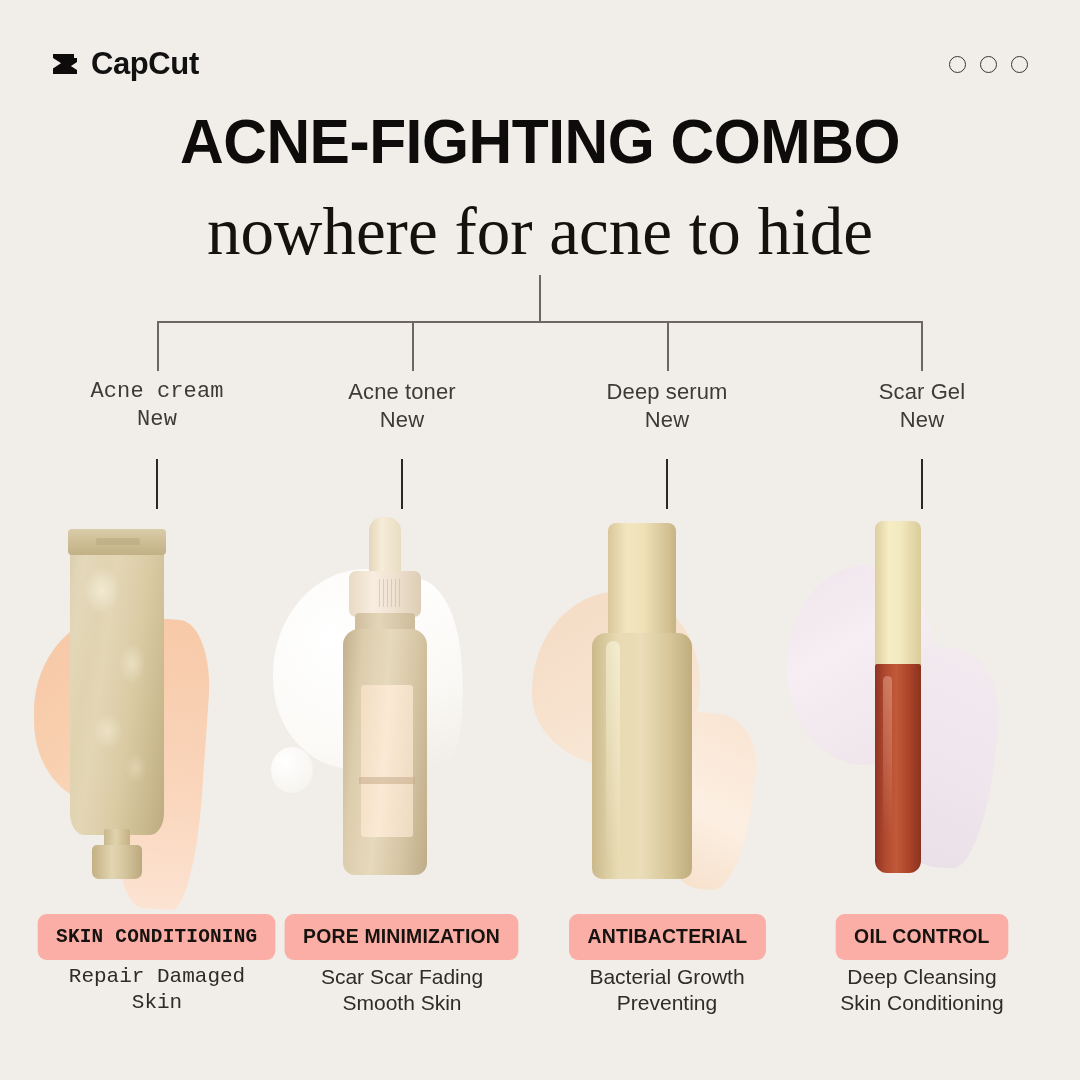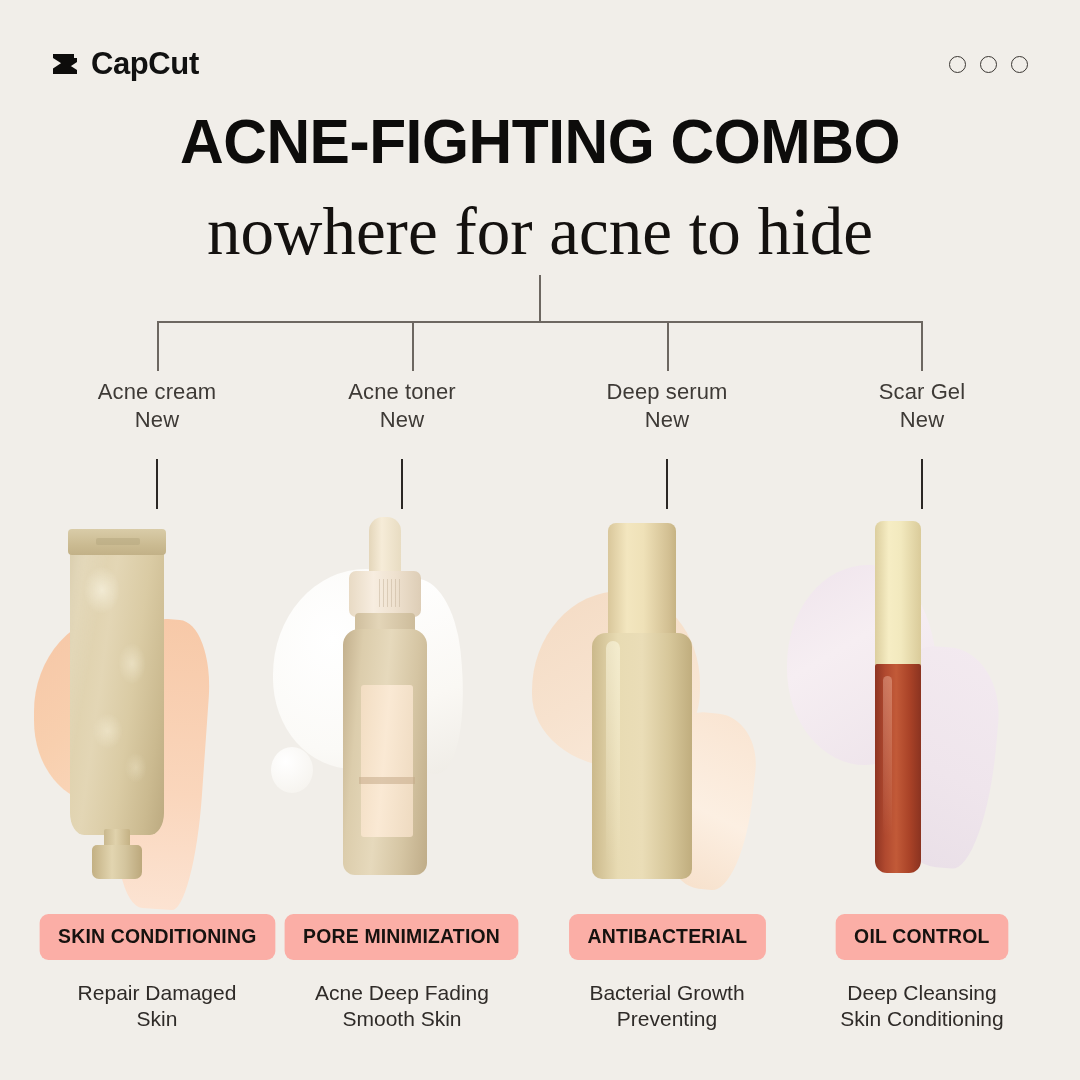--- a/index.html
+++ b/index.html
@@ -36,21 +36,21 @@
   
   #connector { position:absolute; top:275px; left:0; width:1080px; height:100px; }
   .ln { position:absolute; background:#6d6761; }
   #stem { left:539px; top:0; width:2px; height:47px; }
   #rail { left:157px; top:46px; width:766px; height:2px; }
   .drop { top:46px; width:2px; height:50px; }
 
   
   #columns { position:absolute; top:0; left:0; width:1080px; height:1080px; }
   .col { position:absolute; top:378px; width:270px; }
-  .col-0 { left:22px; }  .col-1 { left:267px; }
+  .col-0 { left:22px;font-family:Liberation Mono, monospace; }  .col-1 { left:267px; }
   .col-2 { left:532px; } .col-3 { left:787px; }
 
   .cat { text-align:center; font-size:22px; color:#3e3a36; line-height:1.27; letter-spacing:.1px; }
   .cat .cat-new { display:block; }
 
   .stub { width:2px; height:50px; background:#2b2724; margin:25px auto 0; }
 
   
   .art { position:relative; height:385px; margin-top:8px; }
 
@@ -158,21 +158,21 @@
     border-radius:6px; }
 
   
   .badge-wrap { text-align:center; margin-top:12px; }
   .badge {
     display:inline-block; background:#FBAEA6; color:#16120f;
     font-size:20px; font-weight:700; letter-spacing:.2px;
     padding:11px 19px 12px; border-radius:9px; white-space:nowrap;
     transform:scaleX(0.97);
   }
-  .desc { text-align:center; margin-top:20px; font-size:21px; color:#2f2b28; line-height:1.25; }
+  .desc { text-align:center; margin-top:4px; font-size:21px; color:#2f2b28; line-height:1.25; }
   .desc span { display:block; }
 </style>
 </head>
 <body>
 
 <div id="brand-bar">
   <svg id="brand-icon" viewBox="0 0 30 26">
     <path d="M3 3 L3 7 L12 12.8 L3 18.6 L3 23 L9 23 L27 11 L27 7 L24 7 L24 3 Z
              M27 23 L27 19 L18.5 13.4 L24 9.6 L24 5.4 L21 5.4 L3 17.4 L3 21.4 L6 21.4 L6 23 Z" fill="#0d0c0b"></path>
   </svg>
@@ -243,21 +243,21 @@
         <span class="dr-shoulder"></span>
         <span class="dr-body"></span>
         <span class="dr-label"></span>
       </span>
     </div>
 
     <div class="badge-wrap">
       <span class="badge">PORE MINIMIZATION</span>
     </div>
     <div class="desc">
-      <span>Acne Deep Fading</span>
+      <span>Scar Scar Fading</span>
       <span>Smooth Skin</span>
     </div>
   </div>
 
   <div class="col col-2">
     <div class="cat">
       <span>Deep serum</span>
       <span class="cat-new">New</span>
     </div>
     <div class="stub"></div>

